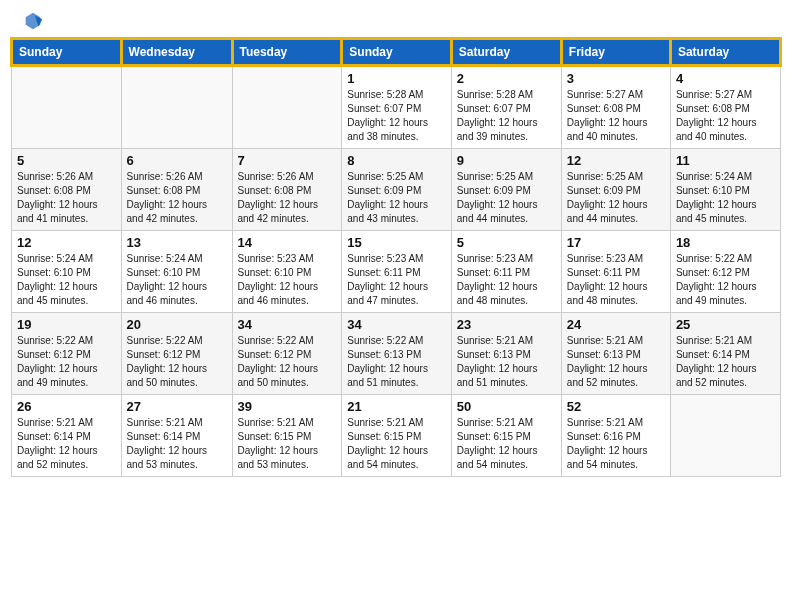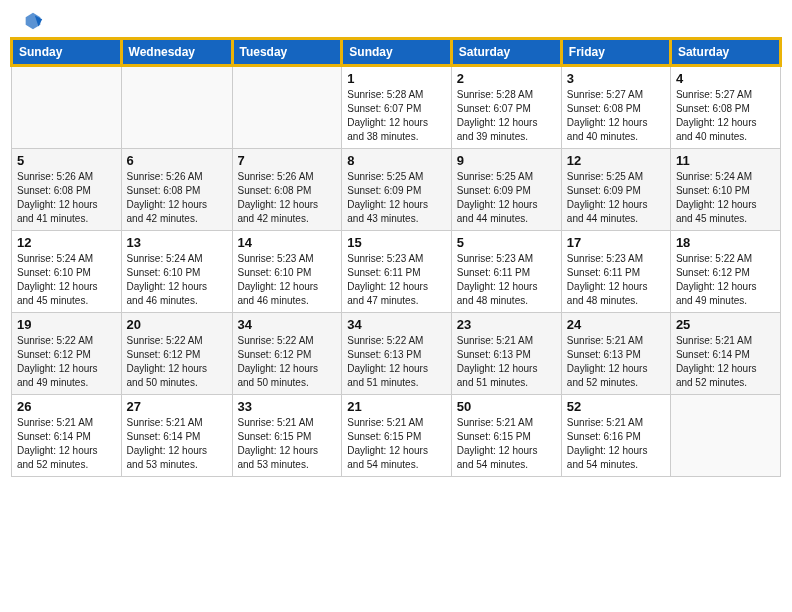--- a/index.html
+++ b/index.html
@@ -197,21 +197,21 @@
         <tr>
           <td>
             <div class="day-number">26</div>
             <div class="day-info">Sunrise: 5:21 AM<br>Sunset: 6:14 PM<br>Daylight: 12 hours and 52 minutes.</div>
           </td>
           <td>
             <div class="day-number">27</div>
             <div class="day-info">Sunrise: 5:21 AM<br>Sunset: 6:14 PM<br>Daylight: 12 hours and 53 minutes.</div>
           </td>
           <td>
-            <div class="day-number">33</div>
+            <div class="day-number">39</div>
             <div class="day-info">Sunrise: 5:21 AM<br>Sunset: 6:15 PM<br>Daylight: 12 hours and 53 minutes.</div>
           </td>
           <td>
             <div class="day-number">21</div>
             <div class="day-info">Sunrise: 5:21 AM<br>Sunset: 6:15 PM<br>Daylight: 12 hours and 54 minutes.</div>
           </td>
           <td>
             <div class="day-number">50</div>
             <div class="day-info">Sunrise: 5:21 AM<br>Sunset: 6:15 PM<br>Daylight: 12 hours and 54 minutes.</div>
           </td>

